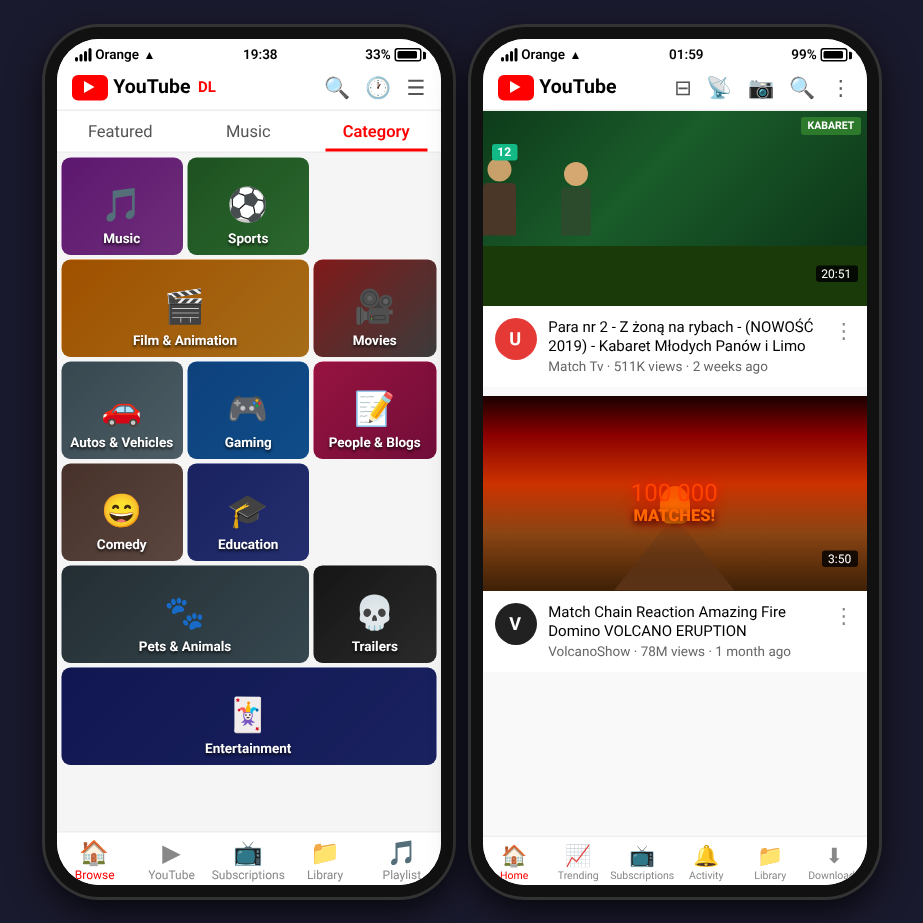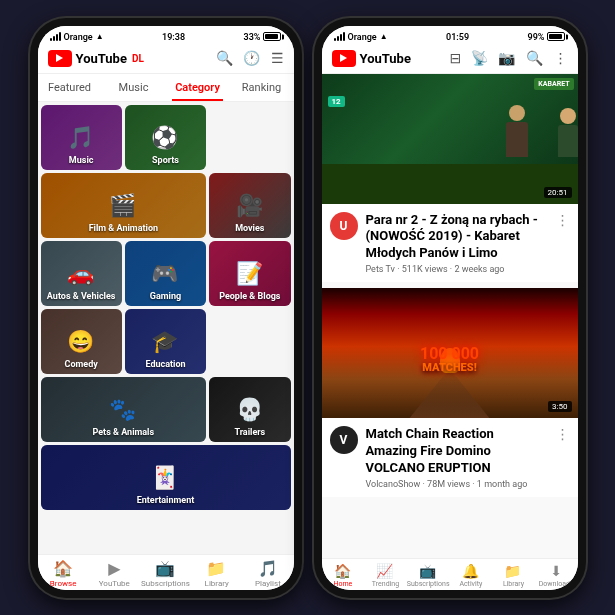--- a/index.html
+++ b/index.html
@@ -262,21 +262,21 @@
       left: 6px;
       background: #12b886;
       color: #fff;
       font-size: 8px;
       font-weight: 700;
       padding: 1px 4px;
       border-radius: 2px;
     }
     .thumb-duration {
       position: absolute;
-      bottom: 6px;
+      bottom: 16px;
       right: 6px;
       background: rgba(0,0,0,0.8);
       color: #fff;
       font-size: 8px;
       padding: 1px 4px;
       border-radius: 2px;
     }
 
     .video-info {
       display: flex;
@@ -295,22 +295,22 @@
       display: flex;
       align-items: center;
       justify-content: center;
       font-size: 12px;
       color: #fff;
       font-weight: 700;
       overflow: hidden;
     }
     .video-meta { flex: 1; }
     .video-title {
-      font-size: 13px;
-      font-weight: 700;
+      font-size: 10px;
+      font-weight: 400;
       color: #000;
       line-height: 1.3;
       margin-bottom: 2px;
     }
     .video-sub {
       font-size: 9px;
       color: #666;
     }
     .video-more { font-size: 14px; color: #888; cursor: pointer; }
 
@@ -335,21 +335,21 @@
     .yt-nav-item.active .nav-label { color: #ff0000; }
 
     
     .thumb1-bg {
       background: linear-gradient(135deg, #1a472a 0%, #2d5a27 50%, #0d3b1a 100%);
       height: 130px;
       width: 100%;
       position: relative;
       display: flex;
       align-items: center;
-      justify-content: flex-end;
+      justify-content: flex-start;
     }
 
     
     .thumb2-bg {
       background: linear-gradient(180deg, #8B0000 0%, #cc2200 30%, #ff4400 60%, #8B4513 80%, #5c3317 100%);
       height: 130px;
       width: 100%;
       position: relative;
       display: flex;
       align-items: center;
@@ -419,21 +419,20 @@
           <span class="header-icon">🔍</span>
           <span class="header-icon">🕐</span>
           <span class="header-icon">☰</span>
         </div>
       </div>
 
       <div class="nav-tabs">
         <div class="nav-tab">Featured</div>
         <div class="nav-tab">Music</div>
         <div class="nav-tab active">Category</div>
-        <div class="nav-tab">Ranking</div>
       </div>
 
       <div class="category-scroll scrollbar-hide">
         <div class="category-grid">
 
           <div class="cat-cell bg-music">
             <div class="cat-overlay"></div>
             <div class="cat-bg">🎵</div>
             <span class="cat-label">Music</span>
           </div>
@@ -584,40 +583,40 @@
               <div style="position:absolute;top:4px;right:4px;background:#2d7a2d;color:#fff;font-size:7px;padding:2px 4px;border-radius:2px;font-weight:700;">KABARET</div>
             </div>
             <div class="thumb-badge">12</div>
             <div class="thumb-duration">20:51</div>
           </div>
           <div class="video-info">
             <div class="channel-avatar" style="background:#e53935;">U</div>
             <div class="video-meta">
               <div class="video-title">Para nr 2 - Z żoną na rybach - (NOWOŚĆ 2019) - Kabaret Młodych Panów i Limo</div>
               <div class="video-sub">
-                <span>Pets Tv</span>
+                <span>Match Tv</span>
                 <span> · </span>
                 <span>511K views · 2 weeks ago</span>
               </div>
             </div>
             <span class="video-more">⋮</span>
           </div>
         </div>
 
         <div>
           <div class="video-thumbnail">
             <div class="thumb2-bg">
               <div style="position:absolute;inset:0;background:linear-gradient(180deg,#1a0000 0%,#8B0000 20%,#cc3300 45%,#8B4513 70%,#3d2006 100%)"></div>
 
               <div style="position:absolute;bottom:0;left:50%;transform:translateX(-50%);width:100px;height:50px;background:linear-gradient(180deg,transparent,#5c3317);clip-path:polygon(10% 100%,50% 0%,90% 100%)"></div>
 
               <div style="position:absolute;bottom:45px;left:50%;transform:translateX(-50%);width:20px;height:25px;background:linear-gradient(180deg,#ff6600,#ffaa00);border-radius:50% 50% 30% 30%;opacity:0.9;"></div>
 
               <div class="match-text" style="position:relative;z-index:2;">
-                <div style="font-size:16px;font-weight:700;color:#ff4400;text-shadow:0 0 8px #ff0000;margin-top:13px;">100 000</div>
+                <div style="font-size:16px;font-weight:400;color:#ff4400;text-shadow:0 0 8px #ff0000;margin-top:13px;">100 000</div>
                 <div style="font-size:11px;font-weight:900;color:#ff6600;">MATCHES!</div>
               </div>
             </div>
             <div class="thumb-duration">3:50</div>
           </div>
           <div class="video-info">
             <div class="channel-avatar" style="background:#212121;">V</div>
             <div class="video-meta">
               <div class="video-title">Match Chain Reaction Amazing Fire Domino VOLCANO ERUPTION</div>
               <div class="video-sub">

